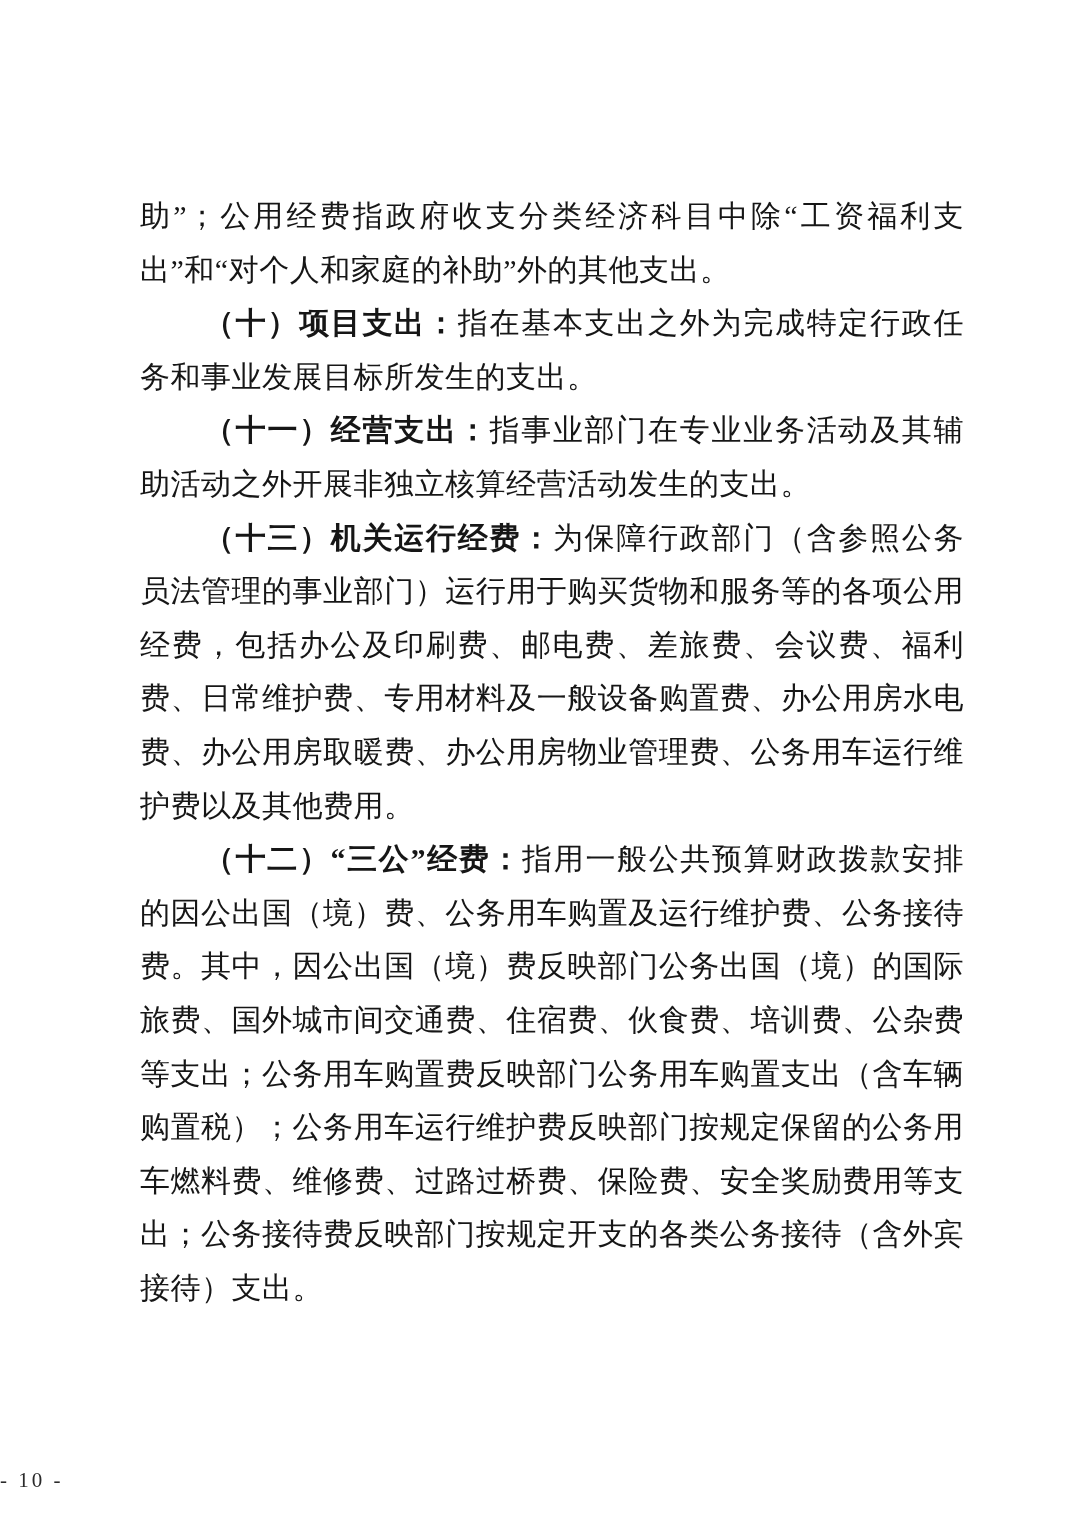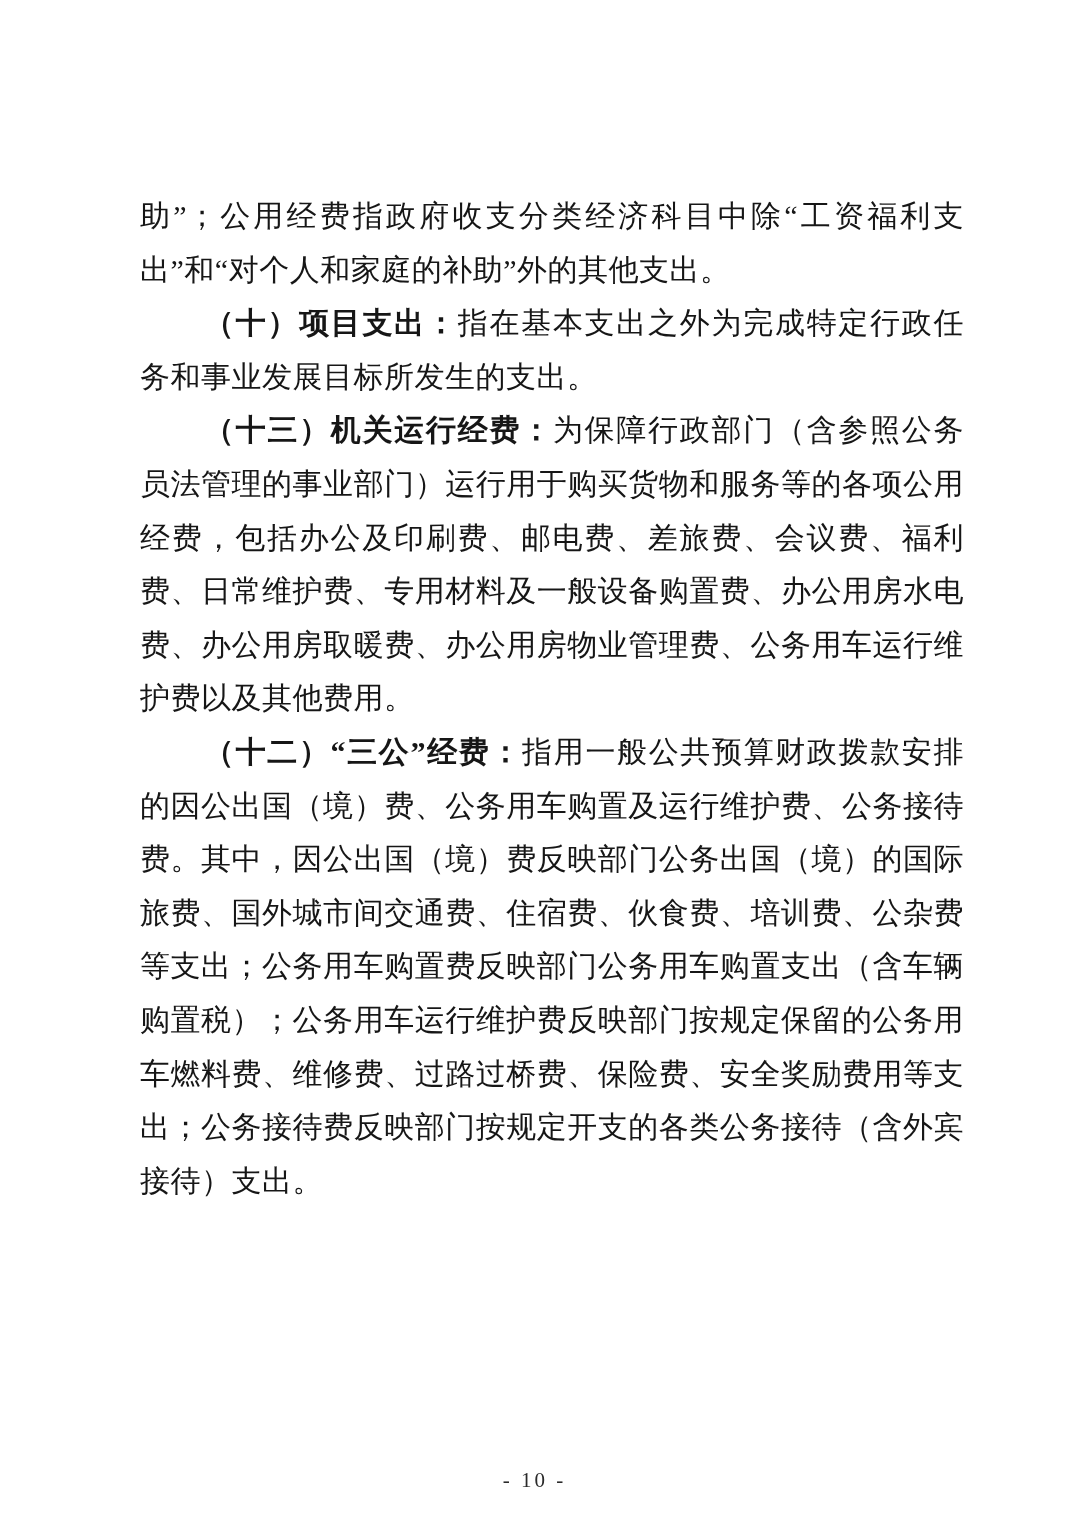--- a/index.html
+++ b/index.html
@@ -40,41 +40,44 @@
     margin-top: 38px;
   }
   .para-text {
     font-weight: normal;
   }
   .footer {
     position: absolute;
     left: 0;
     bottom: 22px;
     width: 100%;
-    text-align: center;
+    text-align: left;
     font-size: 21px;
     letter-spacing: 3px;
     color: #2a2a2a;
   }
 </style>
 </head>
 <body>
 
 <div class="page">
 
   <div class="content">
 
     <p>
       <span class="para-lead"></span><span class="para-text">助”；公用经费指政府收支分类经济科目中除“工资福利支出”和“对个人和家庭的补助”外的其他支出。</span>
     </p>
 
     <p class="indent">
       <span class="para-lead">（十）项目支出：</span><span class="para-text">指在基本支出之外为完成特定行政任务和事业发展目标所发生的支出。</span>
     </p>
 
+    <p class="indent">
+      <span class="para-lead">（十一）经营支出：</span><span class="para-text">指事业部门在专业业务活动及其辅助活动之外开展非独立核算经营活动发生的支出。</span>
+    </p>
 
     <p class="indent">
       <span class="para-lead">（十三）机关运行经费：</span><span class="para-text">为保障行政部门（含参照公务员法管理的事业部门）运行用于购买货物和服务等的各项公用经费，包括办公及印刷费、邮电费、差旅费、会议费、福利费、日常维护费、专用材料及一般设备购置费、办公用房水电费、办公用房取暖费、办公用房物业管理费、公务用车运行维护费以及其他费用。</span>
     </p>
 
     <p class="indent">
       <span class="para-lead">（十二）“三公”经费：</span><span class="para-text">指用一般公共预算财政拨款安排的因公出国（境）费、公务用车购置及运行维护费、公务接待费。其中，因公出国（境）费反映部门公务出国（境）的国际旅费、国外城市间交通费、住宿费、伙食费、培训费、公杂费等支出；公务用车购置费反映部门公务用车购置支出（含车辆购置税）；公务用车运行维护费反映部门按规定保留的公务用车燃料费、维修费、过路过桥费、保险费、安全奖励费用等支出；公务接待费反映部门按规定开支的各类公务接待（含外宾接待）支出。</span>
     </p>
 
   </div>

